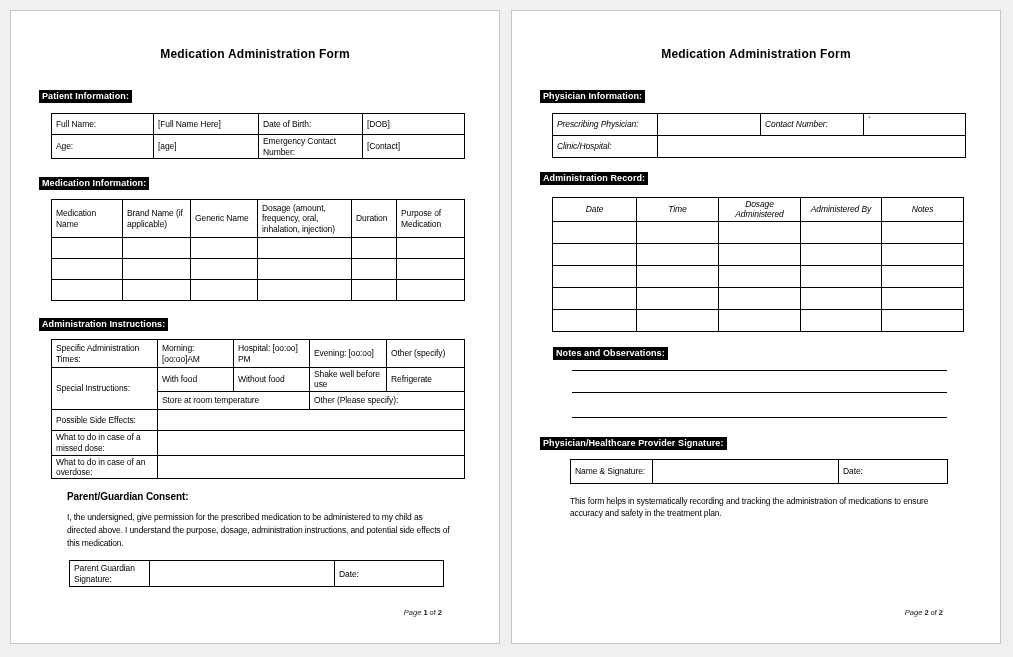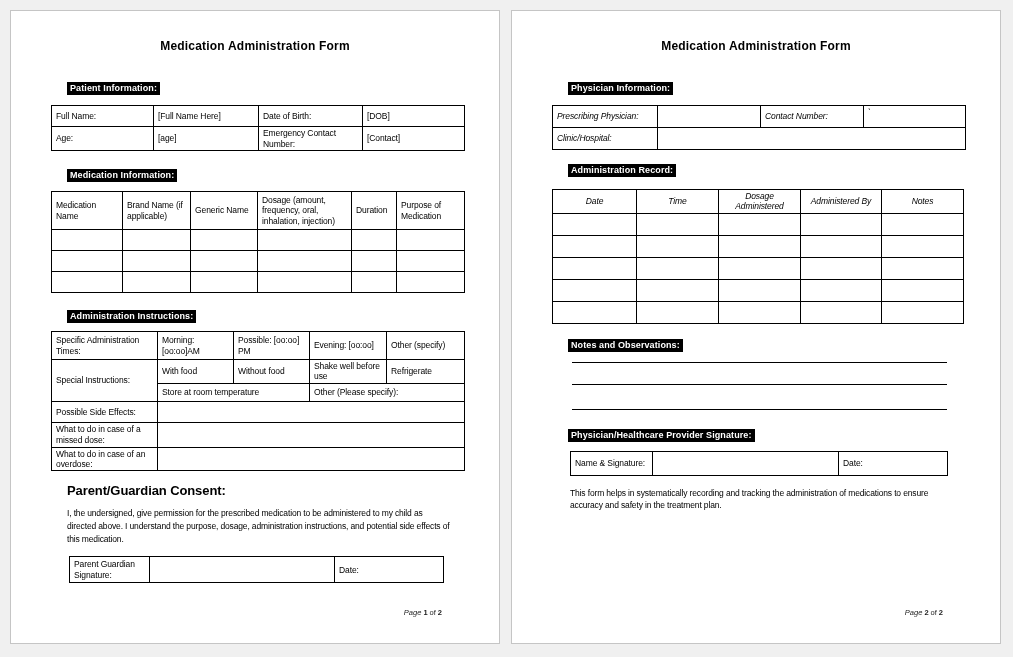--- a/index.html
+++ b/index.html
@@ -11,27 +11,27 @@
   }
   .desk { display: flex; gap: 11px; padding: 10px; }
   .page {
     position: relative;
     width: 490px; height: 634px;
     background: #fff;
     border: 1px solid #c5c5c5;
     overflow: hidden;
   }
   .doc-title {
-    margin-top: 28px;
+    margin-top: 36px;
     text-align: center;
     font-size: 12px;
     font-weight: bold;
     letter-spacing: 0.2px;
   }
-  .sec-label-row { margin-left: 56px; }
+  .sec-label-row { margin-left: 28px; }
   .sec-label {
     display: inline-block;
     background: #000; color: #fff;
     font-size: 9px; font-weight: bold;
     padding: 1px 3px 2px 3px;
     letter-spacing: 0.1px;
   }
   table { border-collapse: collapse; table-layout: fixed; margin-left: 40px; }
   td, th {
     border: 1px solid #000;
@@ -41,30 +41,30 @@
     vertical-align: middle;
     padding: 1px 4px;
     line-height: 1.22;
     letter-spacing: -0.1px;
     overflow: hidden;
   }
   .mt24 { margin-top: 24px; }
   .mt13 { margin-top: 13px; }
   .mt12 { margin-top: 12px; }
   .mt11 { margin-top: 11px; }
-  .mt10 { margin-top: 10px; }
+  .mt10 { margin-top: 10px; padding-left: 13px; }
   .mt9  { margin-top: 9px; }
   .mt8  { margin-top: 8px; }
   .mt14 { margin-top: 14px; }
   .h21 { height: 21px; } .h22 { height: 22px; font-style: italic; } .h23 { height: 23px; }
   .h24 { height: 24px; } .h25 { height: 25px; } .h26 { height: 26px; }
   .h18 { height: 18px; } .h28 { height: 28px; } .h38 { height: 38px; }
   .center-th th { text-align: center; }
   .v-top { vertical-align: top; }
-  .consent-head { margin-left: 56px; font-size: 13px; font-weight: bold; letter-spacing: -0.1px; }
+  .consent-head { margin-left: 56px; font-size: 10px; font-weight: bold; letter-spacing: -0.1px; }
   .body-par {
     margin-left: 56px; width: 385px;
     font-size: 8.5px; line-height: 12.6px; letter-spacing: -0.15px;
   }
   .sig-table { margin-left: 58px; }
   .notes-lines { margin-left: 60px; width: 375px; }
   .notes-lines > div { border-bottom: 1px solid #000; }
   .notes-lines > div:nth-child(1) { height: 11px; }
   .notes-lines > div:nth-child(2) { height: 22px; }
   .notes-lines > div:nth-child(3) { height: 25px; }
@@ -168,21 +168,21 @@
           <col style="width:106px">
           <col style="width:76px">
           <col style="width:76px">
           <col style="width:77px">
           <col style="width:78px">
         </colgroup>
       <tbody>
           <tr class="h28">
         <td>Specific Administration Times:</td>
         <td>Morning: [oo:oo]AM</td>
-        <td>Possible: [oo:oo] PM</td>
+        <td>Hospital: [oo:oo] PM</td>
         <td>Evening: [oo:oo]</td>
         <td>Other (specify)</td>
       </tr>
       <tr class="h23">
         <td rowspan="2">Special Instructions:</td>
         <td>With food</td>
         <td>Without food</td>
         <td>Shake well before use</td>
         <td>Refrigerate</td>
       </tr>

